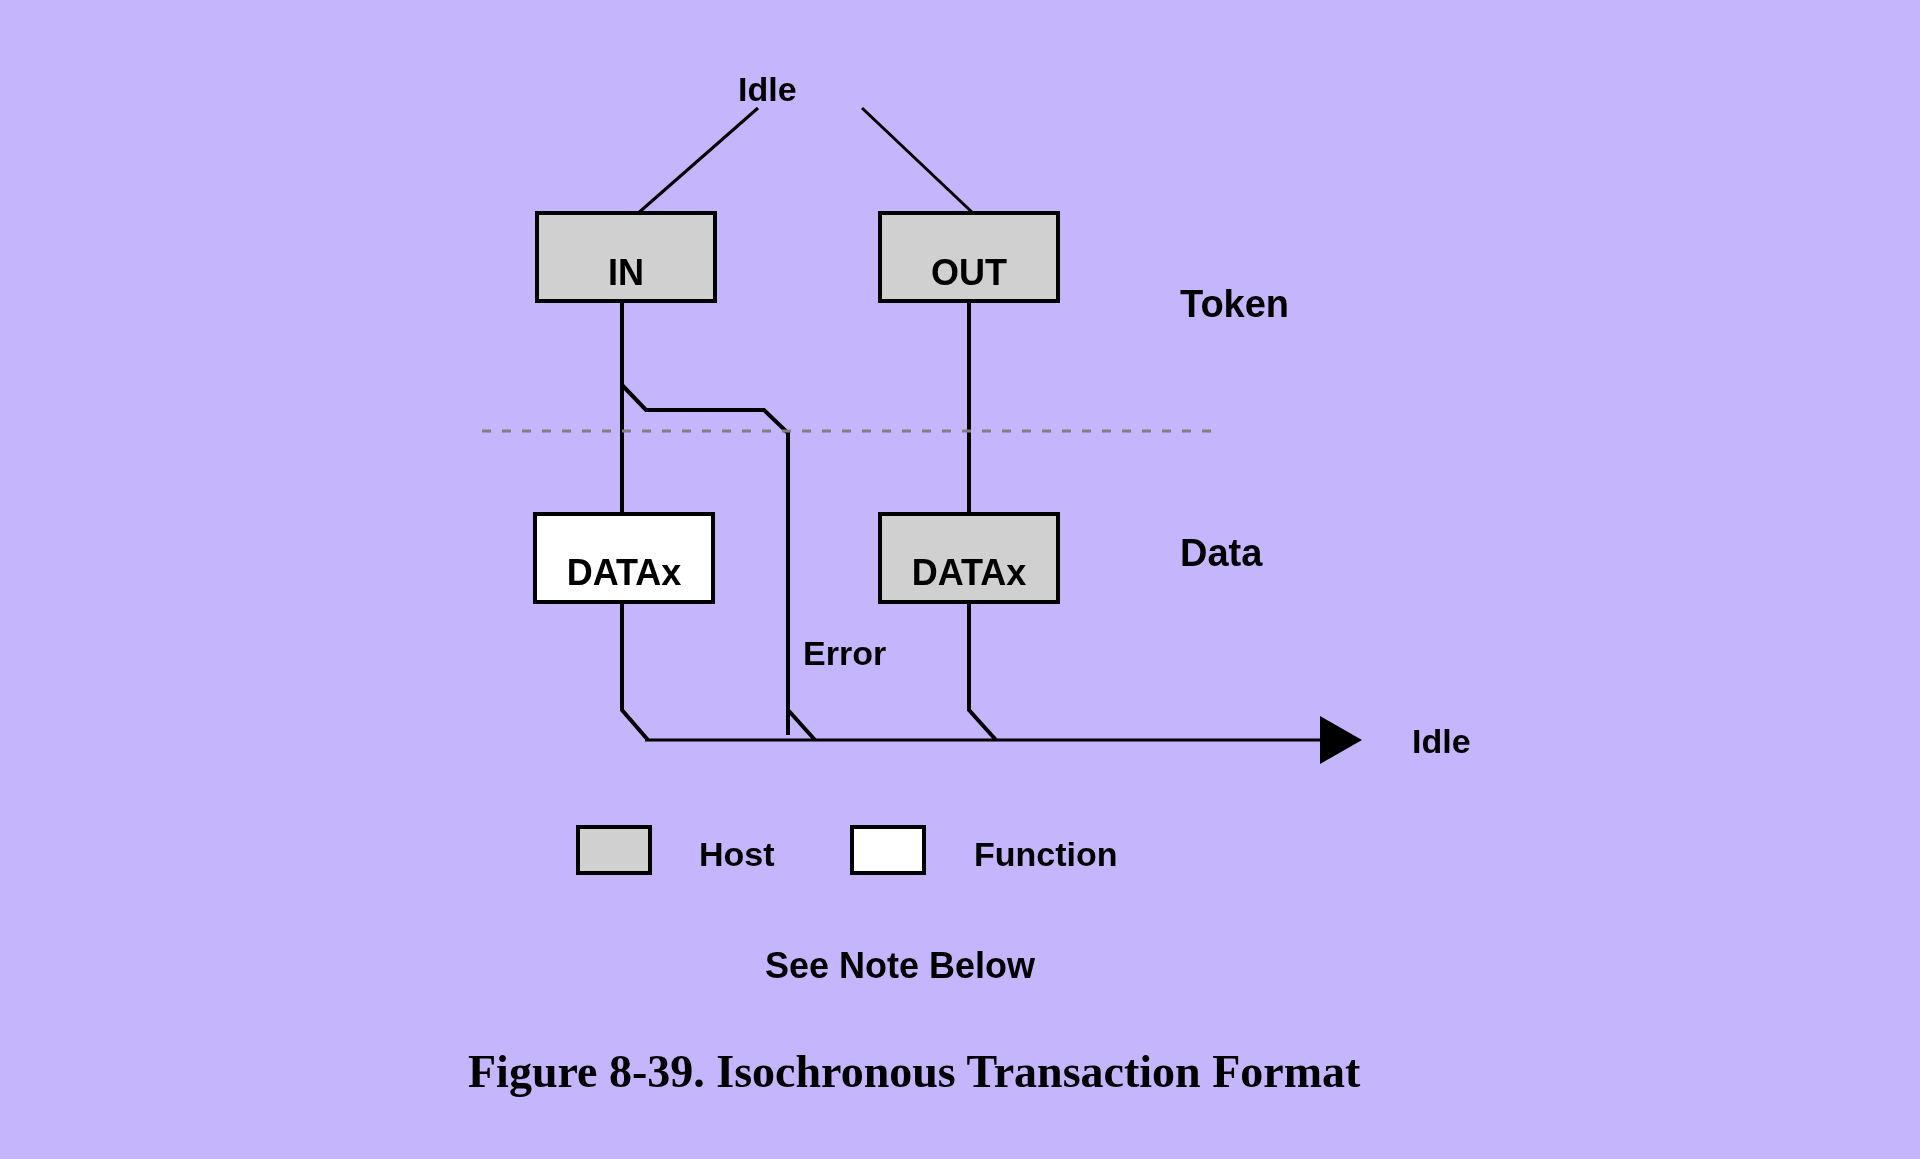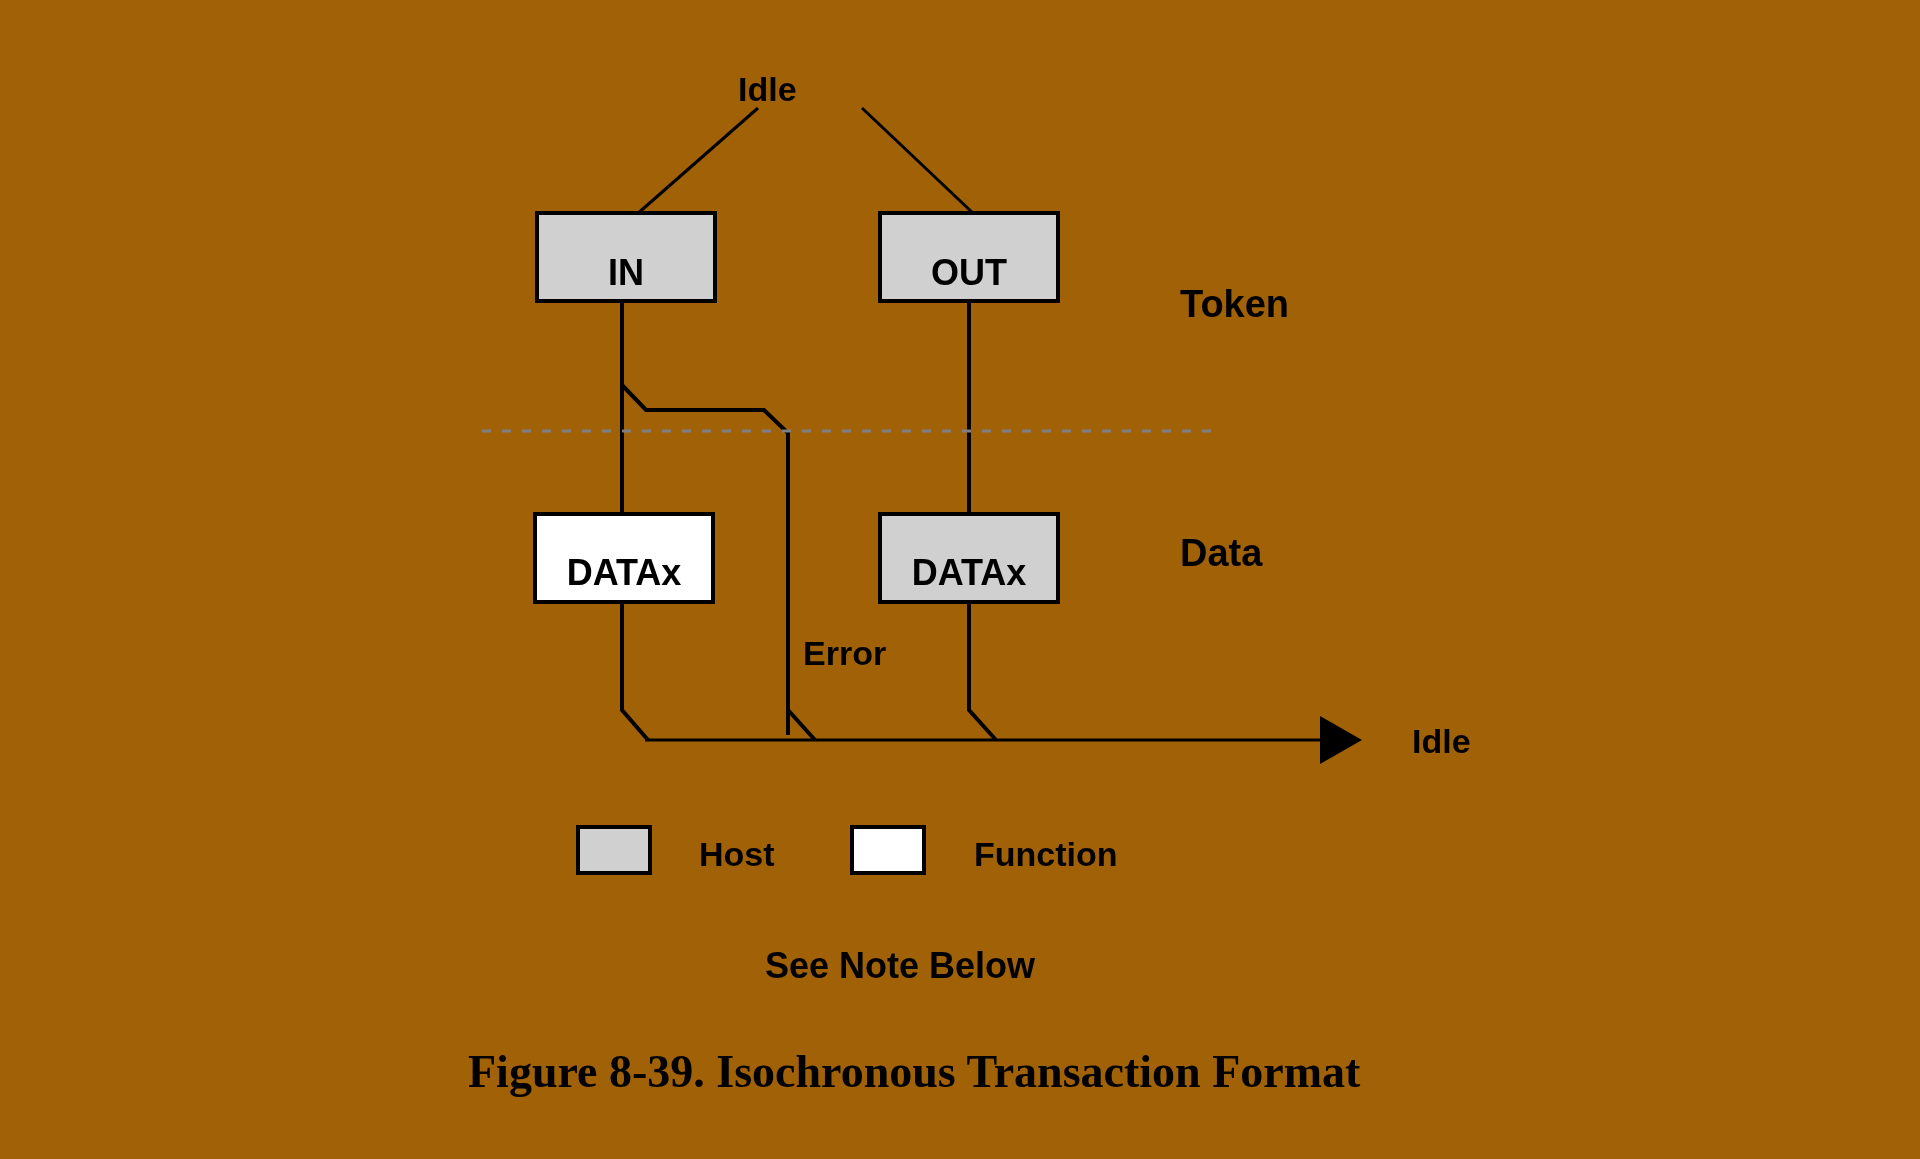--- a/index.html
+++ b/index.html
@@ -9,21 +9,21 @@
     background: #ffffff;
   }
   body {
     font-family: "Liberation Sans", sans-serif;
     -webkit-font-smoothing: antialiased;
   }
   #page {
     position: relative;
     width: 1920px;
     height: 1159px;
-    background: #a16207;
+    background: #c4b5fd;
     overflow: hidden;
   }
   #figure-svg {
     position: absolute;
     left: 0;
     top: 0;
     width: 1920px;
     height: 1159px;
   }
   .state-label {

